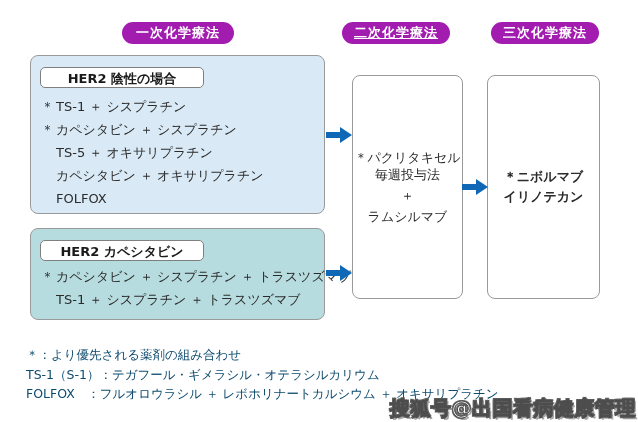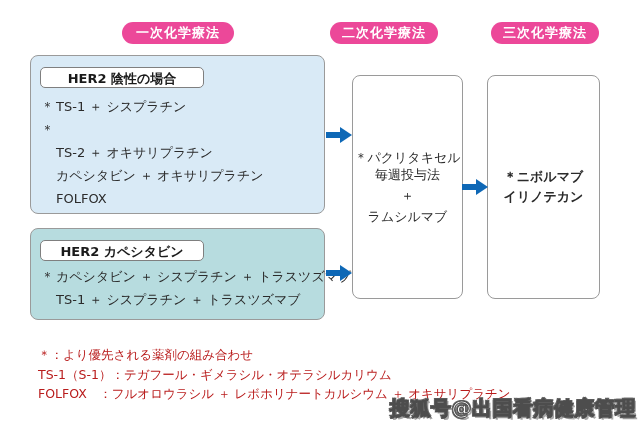--- a/index.html
+++ b/index.html
@@ -9,27 +9,27 @@
   }
   .canvas{
     position:relative;
     width:638px;height:422px;
     background:#ffffff;
     overflow:hidden;
   }
   
   .pill{
     position:absolute;top:22px;height:22px;
-    background:#ec4899;border-radius:12px;
+    background:#a21caf;border-radius:12px;
     color:#ffffff;font-size:13px;font-weight:bold;
     line-height:22px;text-align:center;
     letter-spacing:1px;white-space:nowrap;
   }
   .pill-first{left:122px;width:112px;}
-  .pill-second{left:330px;width:108px;}
+  .pill-second{left:342px;width:108px;text-decoration:underline;}
   .pill-third{left:491px;width:108px;}
 
   
   .group-box{
     position:absolute;left:30px;width:295px;
     border:1px solid #9a9a9a;border-radius:8px;
     box-sizing:border-box;
   }
   .box-neg{top:55px;height:159px;background:#d9eaf6;}
   .box-pos{top:228px;height:92px;background:#b7dcdf;}
@@ -71,22 +71,22 @@
     position:absolute;left:0;top:5px;width:15px;height:6px;background:#0e68b6;
   }
   .arrow .head{
     position:absolute;left:14px;top:0;width:0;height:0;
     border-top:8px solid transparent;border-bottom:8px solid transparent;
     border-left:12px solid #0e68b6;
   }
 
   
   .footnotes{
-    position:absolute;left:38px;top:345px;
-    font-size:12.5px;color:#b91c1c;line-height:19.5px;white-space:nowrap;
+    position:absolute;left:26px;top:345px;
+    font-size:12.5px;color:#0c4a6e;line-height:19.5px;white-space:nowrap;
   }
 
   
   .watermark{
     position:absolute;right:2px;top:395px;
     font-size:20px;font-weight:bold;letter-spacing:0.5px;
     color:#ffffff;
     -webkit-text-stroke:1px #4d4d4d;
     text-shadow:-1px -1px 0 #6a6a6a,1px -1px 0 #6a6a6a,
                 -1px 1px 0 #6a6a6a,2px 2px 0 #a8a8a8;
@@ -104,24 +104,25 @@
 
   <div class="group-box box-neg">
     <div class="group-title">HER2 陰性の場合</div>
     <div class="regimen-list">
       <div class="regimen-row">
         <span class="regimen-mark">＊</span>
         <span class="regimen-text">TS-1 ＋ シスプラチン</span>
       </div>
       <div class="regimen-row">
         <span class="regimen-mark">＊</span>
+        <span class="regimen-text">カペシタビン ＋ シスプラチン</span>
       </div>
       <div class="regimen-row">
         <span class="regimen-mark"></span>
-        <span class="regimen-text">TS-2 ＋ オキサリプラチン</span>
+        <span class="regimen-text">TS-5 ＋ オキサリプラチン</span>
       </div>
       <div class="regimen-row">
         <span class="regimen-mark"></span>
         <span class="regimen-text">カペシタビン ＋ オキサリプラチン</span>
       </div>
       <div class="regimen-row">
         <span class="regimen-mark"></span>
         <span class="regimen-text">FOLFOX</span>
       </div>
     </div>

